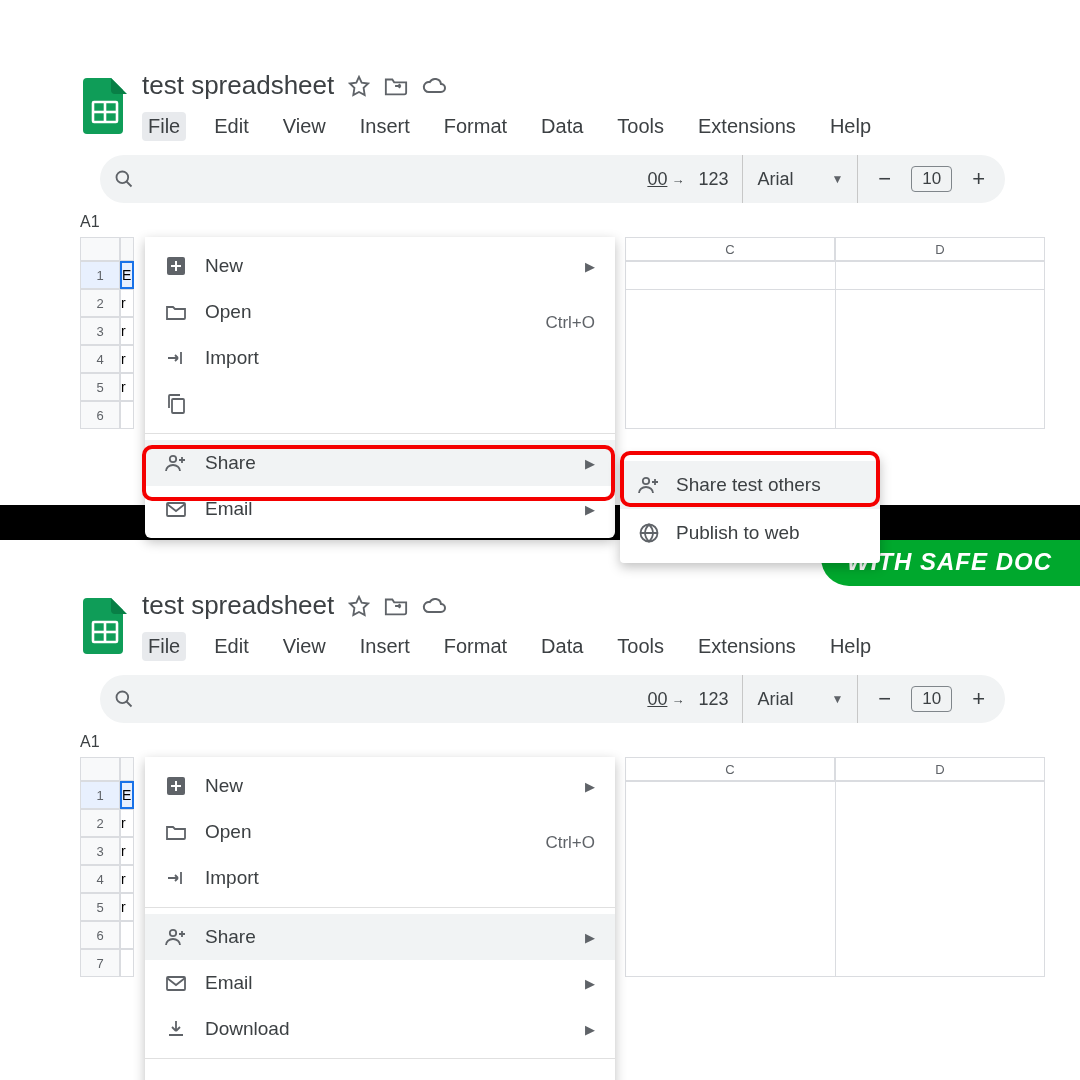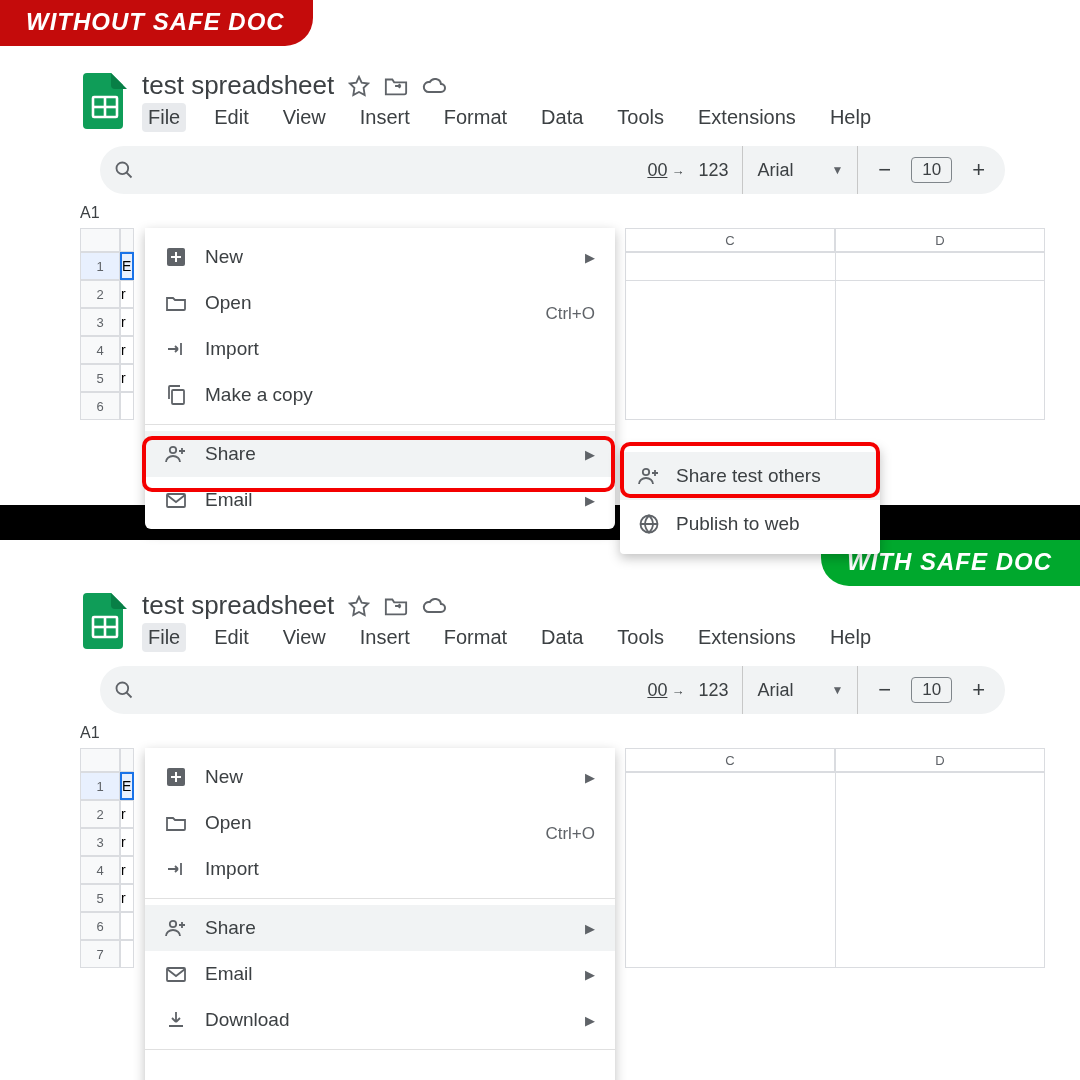--- a/index.html
+++ b/index.html
@@ -57,21 +57,21 @@
   .sheets-logo {
     width: 50px; height: 60px;
     display:flex; align-items:center; justify-content:center;
   }
 
   .title-area { display:flex; flex-direction:column; }
   .title-line { display:flex; align-items:center; gap:14px; }
   .doc-title { font-size: 26px; color:#3c4043; }
   .title-icon { color:#5f6368; }
 
-  .menubar { display:flex; gap:22px; font-size:20px; color:#3c4043; margin-top:2px; margin-left:0; }
+  .menubar { display:flex; gap:22px; font-size:20px; color:#3c4043; margin-top:11px; margin-left:0; }
   .menubar .mi { padding:3px 6px; }
   .menubar .mi.active { background:#e8eaed; border-radius:4px; }
 
   .toolbar-strip {
     display:flex; align-items:center; gap:14px;
     background:#f1f3f4; height:48px;
     border-radius:24px;
     padding:0 14px;
     margin-top:14px;
     margin-left: 20px;
@@ -147,21 +147,20 @@
   }
 
   svg { display:block; }
 
   .colhdr-far { position:absolute; top:0; height:24px; border:1px solid #dadce0; background:#fff; font-size:13px; color:#5f6368; display:flex; align-items:center; justify-content:center; }
 </style>
 </head>
 <body>
 
 <div class="panel panel-top">
-  <div class="badge badge-red">WITHOUT SAFE DOC</div>
 
   <div class="app-area">
     <div class="header-row">
       <div class="sheets-logo">
         <svg width="44" height="56" viewBox="0 0 44 56">
           <path d="M4 0h24l12 12v40a4 4 0 0 1-4 4H4a4 4 0 0 1-4-4V4a4 4 0 0 1 4-4z" fill="#0f9d58"></path>
           <path d="M28 0l16 16h-12a4 4 0 0 1-4-4V0z" fill="#087f46"></path>
           <rect x="10" y="24" width="24" height="20" rx="1" fill="none" stroke="#fff" stroke-width="2.6"></rect>
           <line x1="22" y1="24" x2="22" y2="44" stroke="#fff" stroke-width="2.6"></line>
           <line x1="10" y1="34" x2="34" y2="34" stroke="#fff" stroke-width="2.6"></line>
@@ -294,21 +293,20 @@
             </span>
           <span class="mi-label">Import</span>
         </div>
         <div class="row">
           <span class="mi-icon">
               <svg width="18" height="20" viewBox="0 0 18 20" fill="none" stroke="#5f6368" stroke-width="1.8">
                 <rect x="5" y="5" width="12" height="14" rx="1"></rect>
                 <path d="M2 14V2a1 1 0 0 1 1-1h10"></path>
               </svg>
             </span>
-          <span class="mi-label">Make a copy</span>
         </div>
         <div class="sep"></div>
         <div class="row hover">
           <span class="mi-icon">
               <svg width="22" height="18" viewBox="0 0 22 18" fill="none" stroke="#5f6368" stroke-width="1.8">
                 <circle cx="8" cy="5" r="3.2"></circle>
                 <path d="M1 17c0-3.3 3.1-6 7-6s7 2.7 7 6"></path>
                 <path d="M17 3v6M14 6h6"></path>
               </svg>
             </span>

